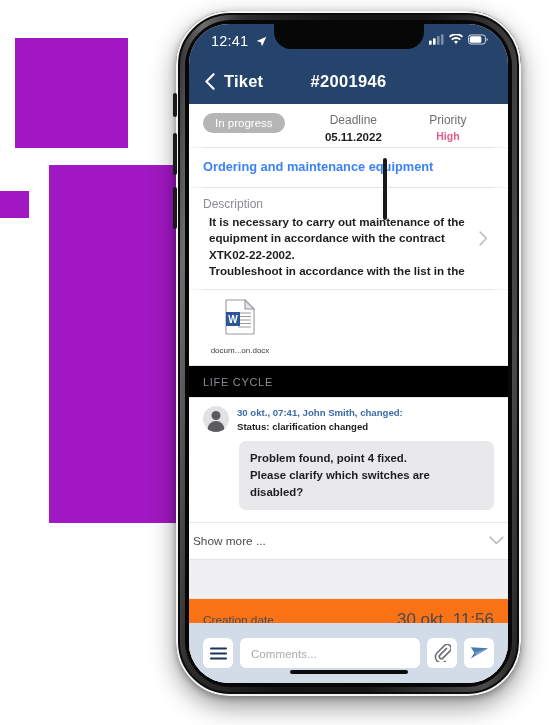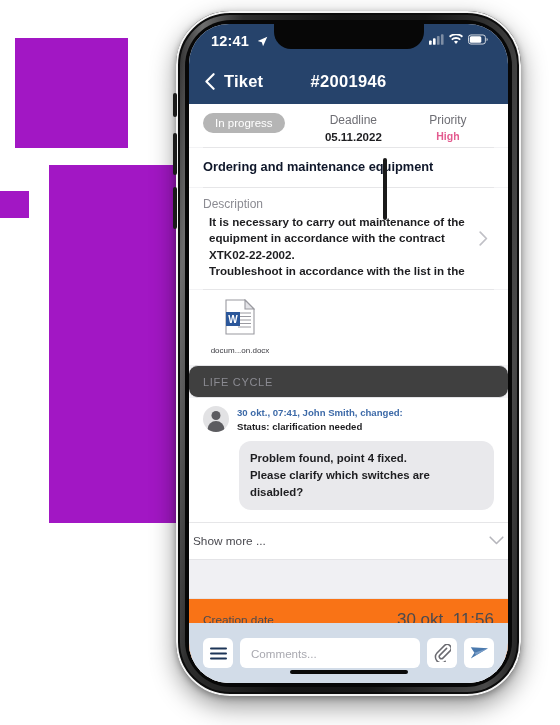--- a/index.html
+++ b/index.html
@@ -60,21 +60,21 @@
     z-index:12;
   }
 
   
   .statusbar{
     position:relative;height:35px;background:#26436b;
     display:flex;align-items:flex-start;justify-content:space-between;
     padding:10px 20px 0 22px;box-sizing:border-box;
   }
   .sb-time{
-    color:#fff;font-size:14.5px;font-weight:bold;letter-spacing:.2px;
+    color:#fff;font-size:14.5px;font-weight:normal;letter-spacing:.2px;
     display:flex;align-items:center;gap:8px;line-height:1;
   }
   .sb-right{display:flex;align-items:center;gap:5px;}
 
   
   .navbar{
     height:45px;background:#26436b;color:#fff;
     display:flex;align-items:center;padding:0 16px;box-sizing:border-box;
     position:relative;
   }
@@ -101,54 +101,54 @@
   .meta-col.right{flex:.95;}
   .pill{
     background:#b5b5b5;color:#fff;font-size:11.5px;
     padding:3px 12px;border-radius:11px;line-height:1.25;white-space:nowrap;
   }
   .meta-label{font-size:12px;color:#6e6e74;line-height:1.3;}
   .meta-value{font-size:11.5px;color:#1d1d20;font-weight:bold;line-height:1.4;}
   .meta-value.high{color:#e35b8f;font-weight:bold;font-size:10.5px;}
 
   .title-row{background:#fff;padding:11px 14px 11px 14px;}
-  .title-text{font-size:12.8px;font-weight:bold;color:#0f172a;line-height:1.3;}
+  .title-text{font-size:12.8px;font-weight:bold;color:#3b82f6;line-height:1.3;}
 
   .desc-block{background:#fff;padding:9px 14px 10px 14px;position:relative;display:flex;}
   .desc-main{flex:1;min-width:0;}
   .desc-label{font-size:12px;color:#8b8b92;margin-bottom:3px;}
   .desc-body{
     font-size:11.6px;font-weight:bold;color:#1d1d20;line-height:1.42;
     padding-left:6px;white-space:pre-line;
   }
   .chev-right{width:22px;display:flex;align-items:center;justify-content:center;color:#c0c0c6;}
 
   .attach-block{background:#fff;padding:9px 14px 10px 20px;}
   .attach-item{display:inline-flex;flex-direction:column;align-items:center;width:62px;cursor:pointer;}
   .doc-ico{position:relative;width:30px;height:36px;}
   .attach-name{font-size:8px;color:#3a3a40;margin-top:11px;white-space:nowrap;}
 
   .section-head{
-    background:#404040;padding:10px 14px 9px 14px;
+    background:#000000;padding:10px 14px 9px 14px;
     font-size:11px;color:#8b8b92;letter-spacing:.7px;
-    border-top:1px solid #e4e4e7;border-bottom:1px solid #e4e4e7;border-radius:9px;
+    border-top:1px solid #e4e4e7;border-bottom:1px solid #e4e4e7;
   }
 
   .cycle{background:#fff;padding:8px 14px 12px 14px;}
   .cycle-top{display:flex;gap:8px;align-items:flex-start;}
   .avatar{
     width:26px;height:26px;border-radius:50%;background:#e2e2e4;
     flex:0 0 26px;position:relative;overflow:hidden;
   }
   .av-head{position:absolute;left:50%;transform:translateX(-50%);top:5px;width:9px;height:9px;border-radius:50%;background:#5c5c60;}
   .av-body{position:absolute;left:50%;transform:translateX(-50%);top:15px;width:17px;height:13px;border-radius:9px 9px 0 0;background:#5c5c60;}
   .cy-meta{font-size:9.6px;color:#3d6aa8;font-weight:bold;line-height:1.45;}
   .cy-status{font-size:9.6px;color:#1d1d20;font-weight:bold;line-height:1.45;}
   .bubble{
-    margin:7px 0 0 36px;background:#e9e9ec;border-radius:12px;
+    margin:7px 0 0 36px;background:#e9e9ec;border-radius:7px;
     padding:9px 11px;font-size:11.4px;font-weight:bold;color:#1d1d20;
     line-height:1.48;white-space:pre-line;
   }
 
   .showmore{
     background:#fff;padding:11px 4px;display:flex;align-items:center;
     justify-content:space-between;border-top:1px solid #e6e6e8;cursor:pointer;
   }
   .showmore-label{font-size:11.8px;color:#4a4a50;}
   .gap{height:38px;background:#f0f0f3;border-top:1px solid #e4e4e7;border-bottom:1px solid #e4e4e7;}
@@ -297,21 +297,21 @@
       <div class="section-head">LIFE CYCLE</div>
 
       <div class="cycle">
         <div class="cycle-top">
           <span class="avatar">
             <span class="av-head"></span>
               <span class="av-body"></span>
           </span>
           <div>
             <div class="cy-meta">30 okt., 07:41, John Smith, changed:</div>
-            <div class="cy-status">Status: clarification needed</div>
+            <div class="cy-status">Status: clarification changed</div>
           </div>
         </div>
         <div class="bubble">Problem found, point 4 fixed.
 Please clarify which switches are disabled?</div>
       </div>
 
       <div class="showmore">
         <span class="showmore-label">Show more ...</span>
         <svg width="15" height="9" viewBox="0 0 15 9">
           <path d="M1.2 1.2l6.3 6.3 6.3-6.3" fill="none" stroke="#b6b6bc" stroke-width="1.6" stroke-linecap="round" stroke-linejoin="round"></path>

